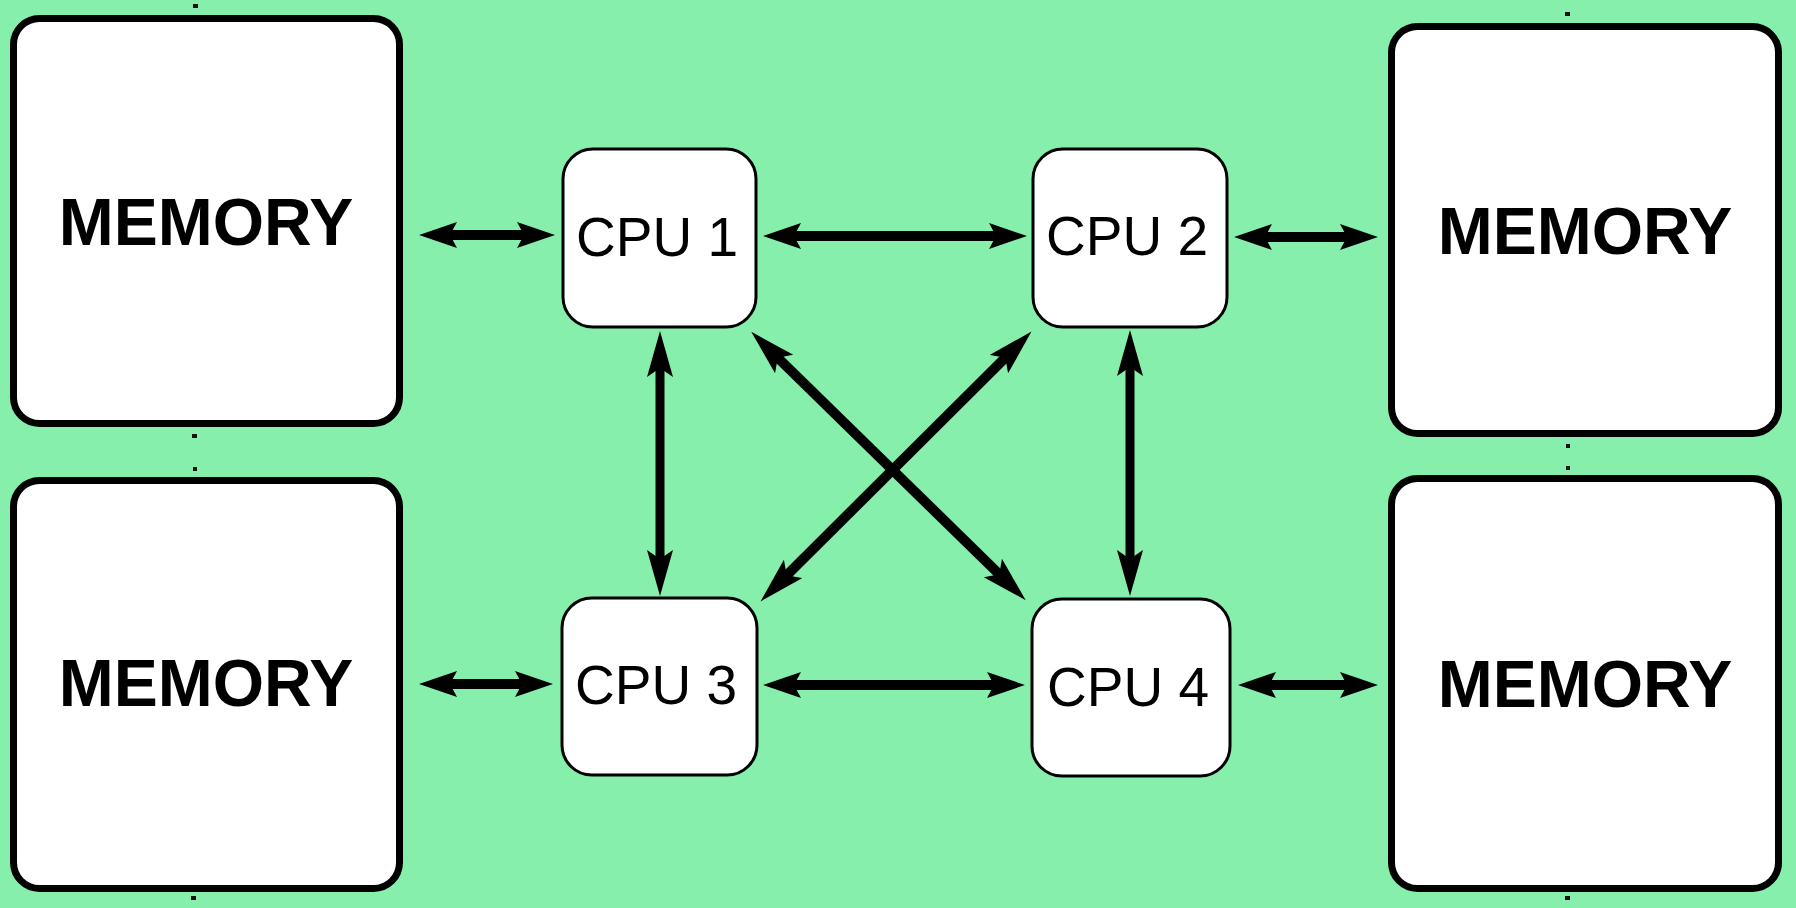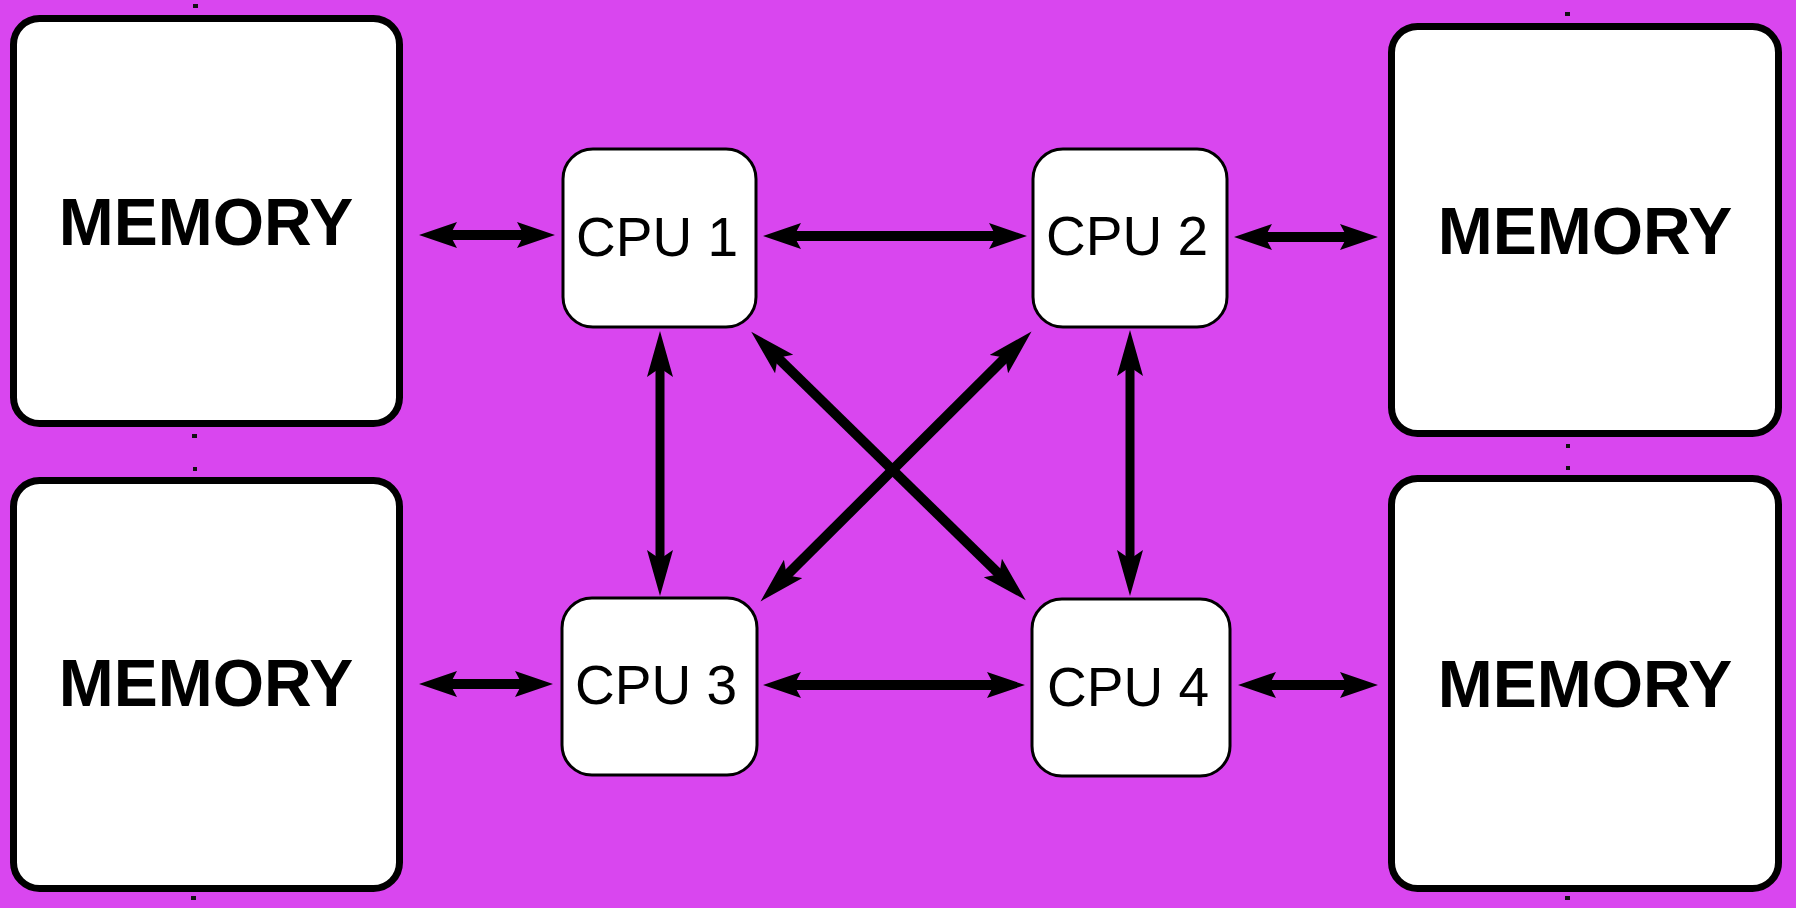--- a/index.html
+++ b/index.html
@@ -1,20 +1,20 @@
 <!DOCTYPE html>
 <html><head>
 <meta charset="utf-8">
 <style>
   html, body { margin: 0; padding: 0; background: #ffffff; }
   .canvas {
     position: relative;
     width: 1796px;
     height: 908px;
-    background: #d946ef;
+    background: #86efac;
     overflow: hidden;
   }
   svg { display: block; }
   .node-box {
     fill: #ffffff;
     stroke: #000000;
   }
   .mem-box { stroke-width: 7px; }
   .cpu-box { stroke-width: 3px; }
   .mem-label {

